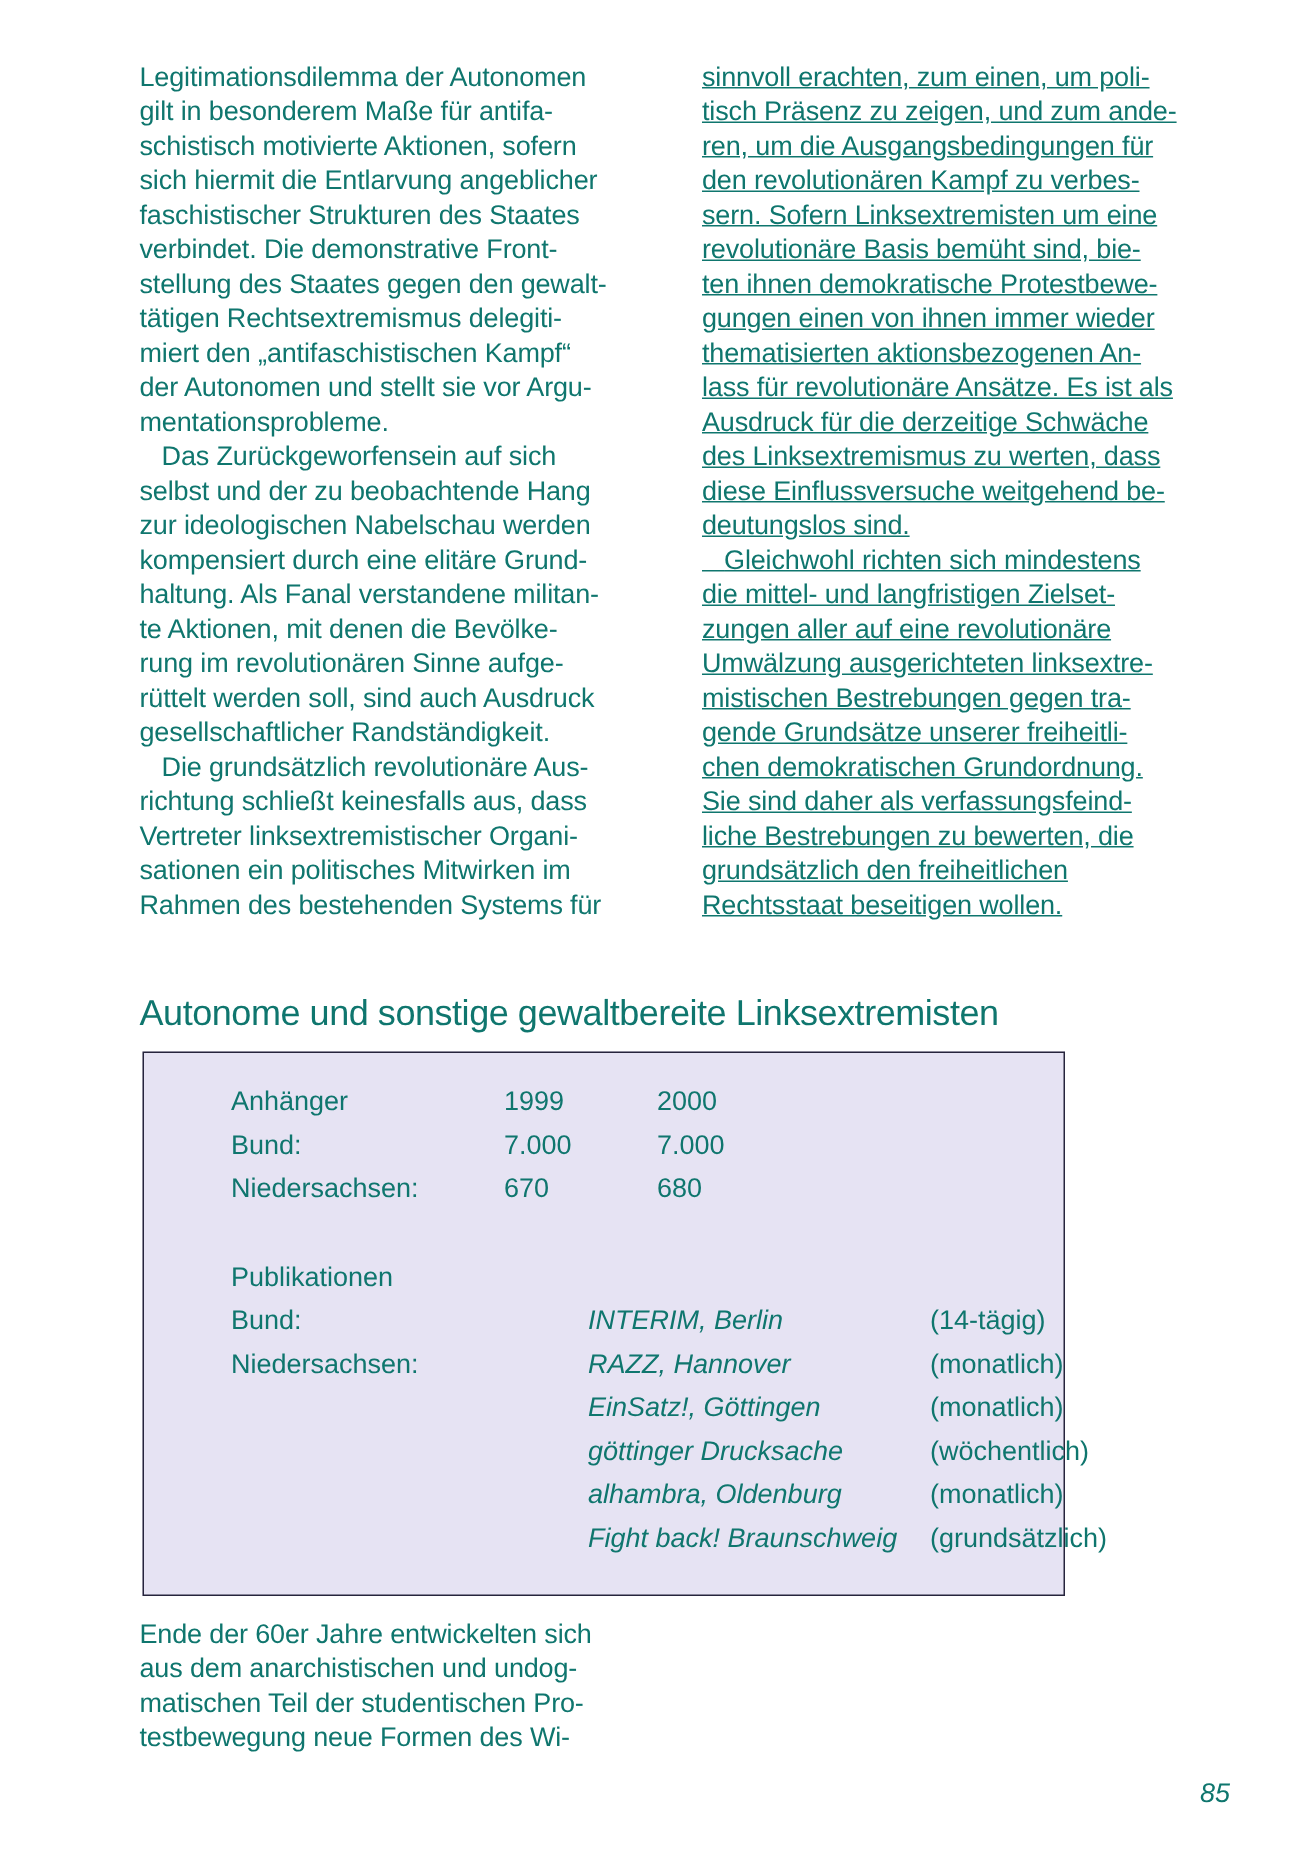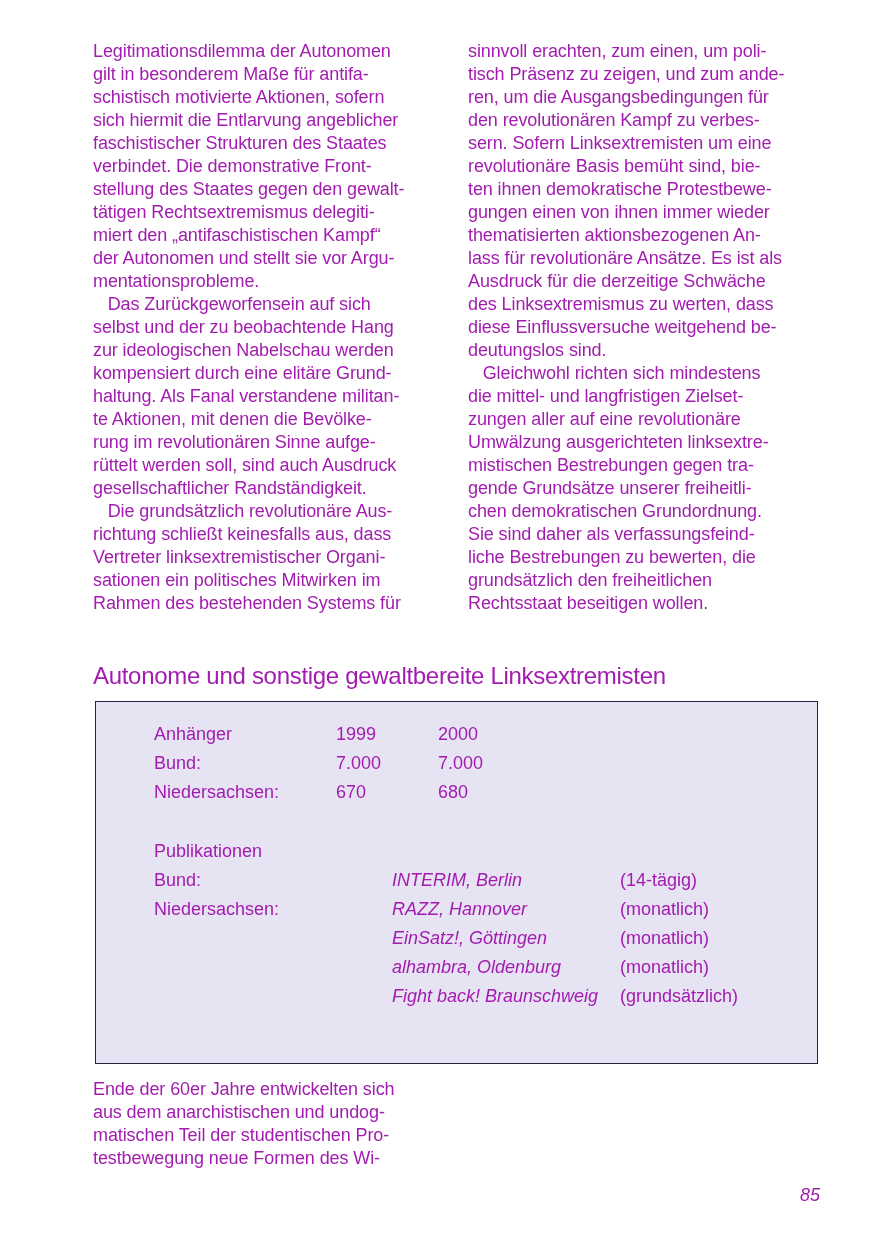--- a/index.html
+++ b/index.html
@@ -1,50 +1,50 @@
 <!DOCTYPE html>
 <html lang="de"><head>
 <meta charset="utf-8">
 <style>
   html,body{margin:0;padding:0;background:#ffffff;}
   .page{
     position:relative;
     width:875px;height:1240px;
     background:#ffffff;
     font-family:"Liberation Sans","DejaVu Sans",sans-serif;
-    color:#a21caf;
+    color:#0f766e;
     overflow:hidden;
   }
   .bodytext{
     font-size:18px;
     line-height:23px;
     letter-spacing:-0.1px;
   }
   .bodytext p{
     margin:0;
     white-space:pre-wrap;
   }
   .col{position:absolute;width:355px;}
   .col-top-left{left:93px;top:40px;}
-  .col-top-right{left:468px;top:40px;}
+  .col-top-right{left:468px;top:40px;text-decoration:underline;}
   .col-bottom-left{left:93px;top:1078px;}
   .col-bottom-right{left:468px;top:1078px;}
   .heading{
     position:absolute;
     left:93px;top:646px;
     width:730px;
     font-size:24px;
     font-weight:normal;
     letter-spacing:-0.3px;
     white-space:nowrap;
   }
   .infobox{
     position:absolute;
     left:95px;top:701px;
-    width:723px;height:363px;
+    width:615px;height:363px;
     background:#e6e3f3;
     border:1.5px solid #26243c;
     box-sizing:border-box;
     font-size:18px;
   }
   .counts{
     margin:18px 0 0 58px;
   }
   .counts-row{
     display:grid;
@@ -172,20 +172,25 @@
         <span class="pname">RAZZ, Hannover</span>
         <span class="pfreq">(monatlich)</span>
       </div>
       <div class="pubs-row">
         <span class="plabel"></span>
         <span class="pname">EinSatz!, Göttingen</span>
         <span class="pfreq">(monatlich)</span>
       </div>
       <div class="pubs-row">
         <span class="plabel"></span>
+        <span class="pname">göttinger Drucksache</span>
+        <span class="pfreq">(wöchentlich)</span>
+      </div>
+      <div class="pubs-row">
+        <span class="plabel"></span>
         <span class="pname">alhambra, Oldenburg</span>
         <span class="pfreq">(monatlich)</span>
       </div>
       <div class="pubs-row">
         <span class="plabel"></span>
         <span class="pname">Fight back! Braunschweig</span>
         <span class="pfreq">(grundsätzlich)</span>
       </div>
     </div>
 

